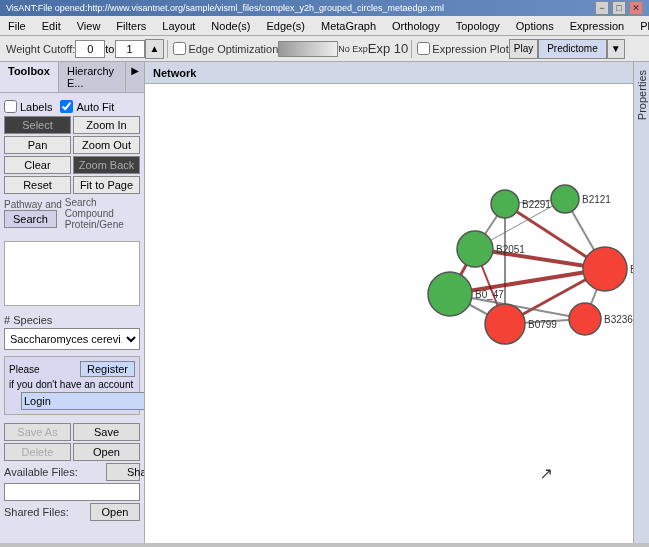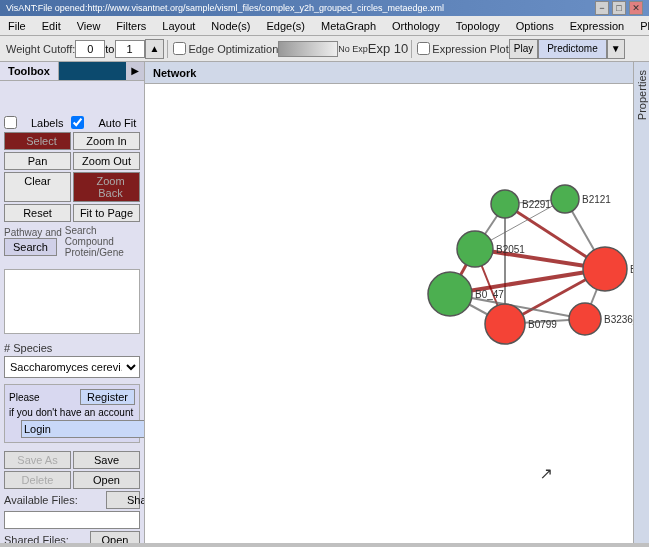--- a/index.html
+++ b/index.html
@@ -131,43 +131,41 @@
 
     .checkbox-row {
       display: flex;
       gap: 8px;
       margin: 3px 0;
       align-items: center;
     }
     .checkbox-label {
       display: flex;
       align-items: center;
-      gap: 14px;
-      font-size: 11px;
-      margin-top: 28px;
+      gap: 3px;
+      font-size: 11px;
     }
 
     .tool-grid {
       display: grid;
       grid-template-columns: 1fr 1fr;
       gap: 2px;
       margin: 3px 0;
     }
     .tool-btn {
       border: 1px solid #888;
       background: #e8e8e8;
       padding: 2px 4px;
       font-size: 11px;
       text-align: center;
       cursor: pointer;
     }
     .tool-btn.disabled {
       color: #aaa;
-      background: #7f1d1d;
-      padding-left: 12px;
+      background: #404040;
     }
 
     .search-row {
       display: flex;
       gap: 3px;
       margin: 3px 0;
       align-items: center;
     }
     .search-label {
       font-size: 10px;
@@ -376,20 +374,21 @@
   <button class="toolbar-btn" style="background:#d0d8f0; padding: 0 8px;">Predictome</button>
   <button class="toolbar-btn" style="padding:0 3px;">▼</button>
 </div>
 
 <div id="main-content">
 
   <div id="left-panel">
 
     <div class="panel-tabs">
       <div class="panel-tab active">Toolbox</div>
+      <div class="panel-tab">Hierarchy E...</div>
       <div class="panel-tab-arrow">▶</div>
     </div>
 
     <div class="toolbox-section">
       <div class="checkbox-row">
         <label class="checkbox-label">
           <input type="checkbox" style="">
           <span>Labels</span>
         </label>
         <label class="checkbox-label">

